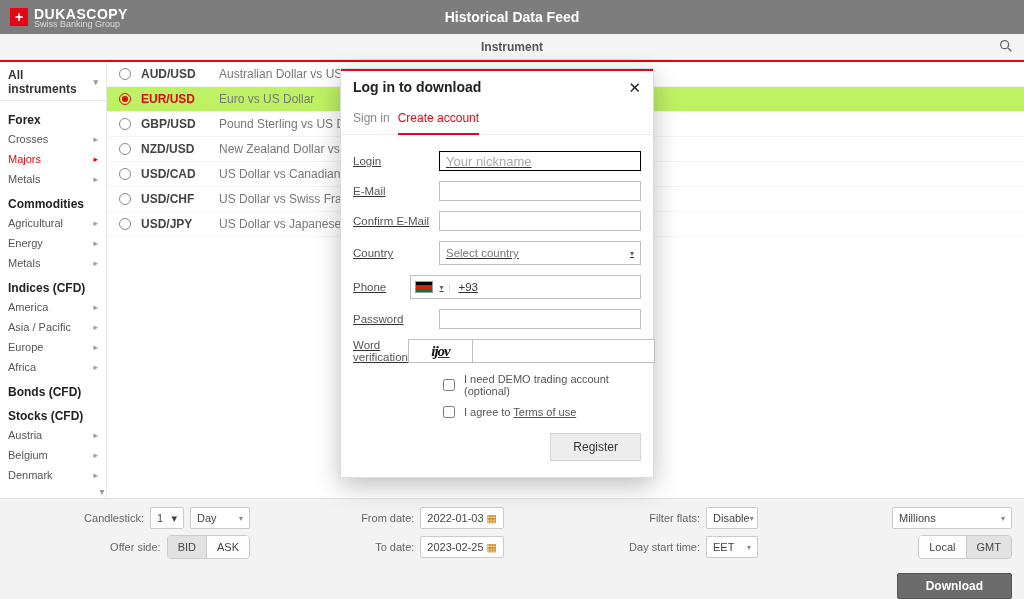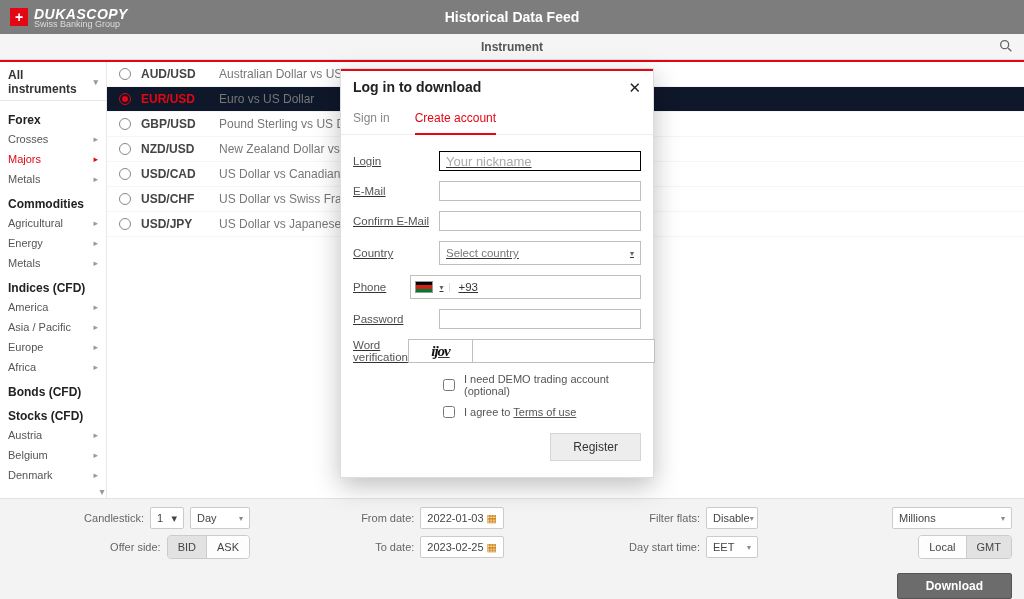--- a/index.html
+++ b/index.html
@@ -1,39 +1,39 @@
 <!DOCTYPE html>
 <html><head>
 <meta charset="utf-8">
 <style>
   * { box-sizing: border-box; }
   html, body { margin:0; padding:0; font-family: Arial, Helvetica, sans-serif; font-size:12px; color:#333; background:#fff; width:1024px; }
   .topbar { background:#7d7d7d; color:#fff; height:34px; display:flex; align-items:center; padding:0 10px; position:relative;}
   .logo { display:flex; align-items:center; gap:6px;}
   .logo-sq { width:18px; height:18px; background:#e30613; display:flex; align-items:center; justify-content:center; color:#fff; font-weight:bold; font-size:14px;}
-  .logo-text { font-weight:bold; letter-spacing:0.5px; font-size:14px; color:#fff;font-style:italic;}
+  .logo-text { font-weight:bold; letter-spacing:0.5px; font-size:14px; color:#fff;}
   .logo-sub { font-size:9px; color:#ddd; margin-top:-3px;}
   .top-title { position:absolute; left:0; right:0; text-align:center; font-weight:bold; font-size:14px; pointer-events:none;}
   .subbar { background:#f5f5f5; height:26px; border-bottom:1px solid #ddd; display:flex; align-items:center; justify-content:center; position:relative; font-weight:bold; color:#555; font-size:12px;}
   .subbar .search-ic { position:absolute; right:10px; top:4px; cursor:pointer; color:#666;}
   .redline { height:2px; background:#e30613; }
   .app { display:flex; height:436px; }
   .sidebar { width:107px; background:#fff; border-right:1px solid #e8e8e8; overflow:hidden; position:relative; flex-shrink:0;}
   .side-scroll { height:100%; overflow-y:hidden; padding-bottom:10px;}
   .side-hdr { font-weight:bold; color:#333; padding:6px 8px 4px 8px; font-size:12px; display:flex; align-items:center; justify-content:space-between;}
   .side-hdr.top { border-bottom:1px solid #e8e8e8; margin-bottom:4px;}
   .side-group { font-weight:bold; color:#222; padding:8px 8px 2px 8px; font-size:12px;}
   .side-item { padding:4px 8px; color:#555; cursor:pointer; display:flex; justify-content:space-between; align-items:center; font-size:11px;}
   .side-item.active { color:#e30613; }
   .side-item .chev { font-size:9px; color:#999;}
   .side-item.active .chev { color:#e30613;}
   .sb-handle { position:absolute; right:-1px; bottom:2px; width:10px; height:10px; color:#999; font-size:10px; display:flex; align-items:center; justify-content:center; cursor:pointer;}
   .main { flex:1; overflow:auto; }
   .inst-row { display:flex; align-items:center; height:25px; padding-left:12px; border-bottom:1px solid #f5f5f5; cursor:pointer;}
-  .inst-row.selected { background:#0f172a; }
+  .inst-row.selected { background:#bef264; }
   .radio { width:12px; height:12px; border:1px solid #888; border-radius:50%; margin-right:10px; display:flex; align-items:center; justify-content:center;}
   .radio.sel { border-color:#e30613;}
   .radio.sel::after { content:""; width:6px; height:6px; border-radius:50%; background:#e30613;}
   .sym { width:78px; font-weight:bold; color:#444; font-size:12px;}
   .inst-row.selected .sym { color:#e30613;}
   .desc { color:#777; font-size:12px;}
   .bottom { background:#f3f3f3; border-top:1px solid #e2e2e2; padding:8px 12px; display:grid; grid-template-columns: repeat(4, 1fr); gap:6px 16px; align-items:center;}
   .frow { display:flex; align-items:center; justify-content:flex-end; gap:6px;}
   .flabel { color:#666; font-size:11px; white-space:nowrap;}
   .ctrl { height:22px; border:1px solid #cbcbcb; background:#fff; display:inline-flex; align-items:center; padding:0 6px; font-size:11px; color:#444; border-radius:2px;}
@@ -47,21 +47,21 @@
   .seg button + button { border-left:1px solid #cbcbcb;}
   .date-ic { color:#cc7a00; font-size:11px; margin-left:3px; cursor:pointer;}
   .dlbar { background:#f3f3f3; padding:6px 12px 12px 12px; display:flex; justify-content:flex-end;}
   .dlbtn { background:#6c6c6c; color:#fff; border:1px solid #555; height:26px; padding:0 28px; font-weight:bold; border-radius:2px; cursor:pointer; font-size:12px;}
   
   .modal { position:absolute; left:340px; top:68px; width:314px; background:#fff; box-shadow:0 8px 24px rgba(0,0,0,.25); border:1px solid #ddd; z-index:50;}
   .modal .m-red { height:2px; background:#e30613;}
   .m-hd { display:flex; align-items:center; justify-content:space-between; padding:8px 12px 10px 12px;}
   .m-title { font-weight:bold; font-size:14px; color:#222;}
   .m-close { cursor:pointer; font-size:15px; color:#222; line-height:1;}
-  .m-tabs { display:flex; gap:25px; padding:0 12px; border-bottom:1px solid #eee;}
+  .m-tabs { display:flex; gap:8px; padding:0 12px; border-bottom:1px solid #eee;}
   .m-tab { padding:6px 0 8px 0; color:#888; cursor:pointer; font-size:12px;}
   .m-tab.active { color:#e30613; border-bottom:2px solid #e30613; margin-bottom:-1px;}
   .m-body { padding:16px 12px 12px 12px;}
   .mf { display:flex; align-items:center; margin-bottom:10px;text-decoration:underline;}
   .mf label { width:86px; color:#555; font-size:11.5px;}
   .mf .inp { flex:1; height:20px; border:1px solid #bfbfbf; padding:8px 6px; font-size:13px; color:#333;}
   .mf .inp.focus { border:1.5px solid #000;}
   .mf .sel { flex:1; height:24px; border:1px solid #bfbfbf; padding:0 6px; font-size:11.5px; color:#777; display:flex; align-items:center; justify-content:space-between;}
   .mf .phonewrap { flex:1; display:flex; border:1px solid #bfbfbf; height:24px; align-items:center;}
   .mf .flag { width:18px; height:12px; margin-left:4px; display:inline-block; background:linear-gradient(to bottom, #000 0 33%, #d32011 33% 66%, #007a36 66% 100%); border:1px solid #999;}

